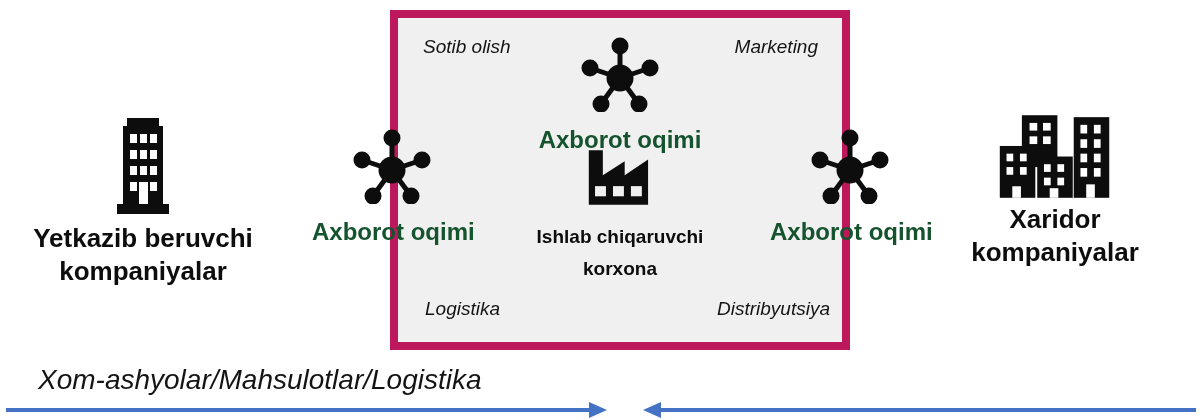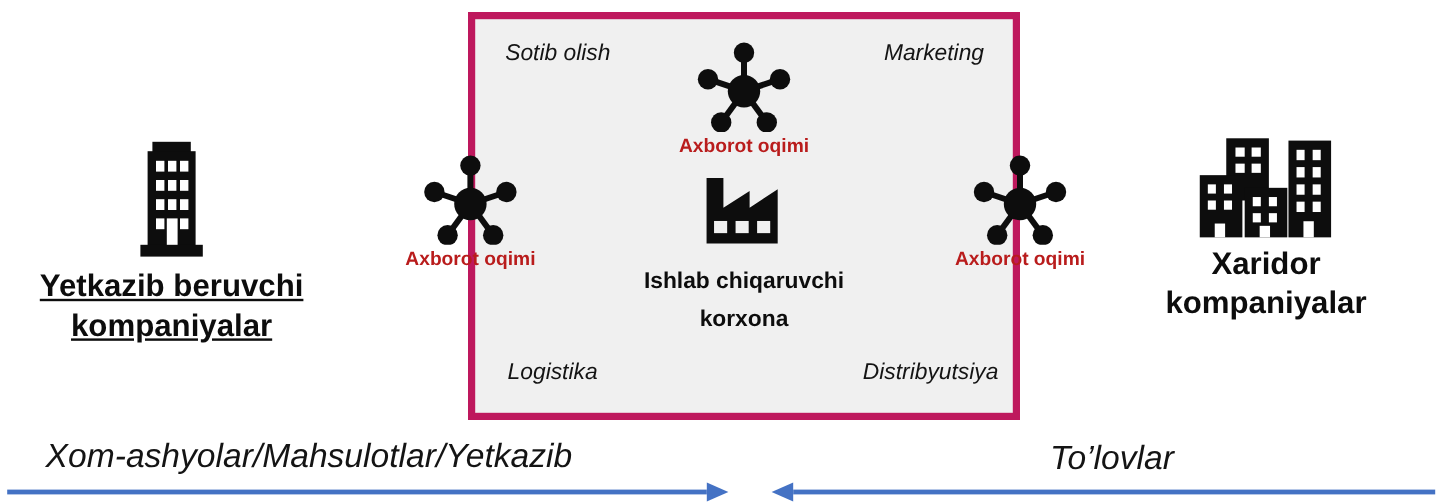--- a/index.html
+++ b/index.html
@@ -3,33 +3,33 @@
 <meta charset="utf-8">
 <style>
   html,body{margin:0;padding:0;background:#ffffff;}
   .stage{
     position:relative;width:1200px;height:420px;background:#ffffff;overflow:hidden;
     font-family:"Liberation Sans", sans-serif;color:#111;
   }
   
   .main-box{
     position:absolute;left:390px;top:10px;width:460px;height:340px;
-    box-sizing:border-box;background:#f0f0f0;border:6px solid #be185d;
+    box-sizing:border-box;background:#f0f0f0;border:8px solid #be185d;
   }
   .corner-label{
     position:absolute;font-style:italic;font-size:19px;color:#141414;white-space:nowrap;
   }
   .cl-tl{left:25px;top:18px;}
   .cl-tr{right:24px;top:18px;font-style:italic;}
   .cl-bl{left:27px;bottom:22px;}
   .cl-br{right:12px;bottom:22px;}
 
   .hub-group{position:absolute;width:160px;text-align:center;} 
   .info-label{
-    font-weight:bold;font-size:16px;color:#b91c1c;white-space:nowrap;margin-top:4px;
+    font-weight:bold;font-size:24px;color:#14532d;white-space:nowrap;margin-top:14px;
   }
   .hub-svg{display:block;margin:0 auto;}
 
   .box-center{position:absolute;left:0;right:0;top:0;text-align:center;}
   .factory-wrap{position:absolute;left:50%;top:122px;transform:translateX(-50%);}
   .box-title{
     position:absolute;left:0;right:0;top:203px;text-align:center;
     font-weight:bold;font-size:19px;line-height:32px;color:#0d0d0d;
   }
 
@@ -143,21 +143,21 @@
           <rect x="27" y="32" width="7" height="9"></rect>
           <rect x="37" y="32" width="7" height="9"></rect>
         <rect x="17" y="48" width="7" height="9"></rect>
           <rect x="27" y="48" width="7" height="9"></rect>
           <rect x="37" y="48" width="7" height="9"></rect>
         <rect x="17" y="64" width="7" height="9"></rect>
           <rect x="37" y="64" width="7" height="9"></rect>
         <rect x="26" y="64" width="9" height="22"></rect>
       </g>
     </svg>
-    <div class="entity-label" style="margin-top:8px;text-decoration:underline;">
+    <div class="entity-label" style="margin-top:8px;">
       <div>Yetkazib beruvchi</div>
       <div>kompaniyalar</div>
     </div>
   </div>
 
   <div class="entity" style="left:925px;top:111px;width:260px;">
     <svg class="entity-icon" width="120" height="92" viewBox="0 0 125 95">
       <g fill="#0d0d0d">
         <rect x="28" y="4" width="37" height="54"></rect>
         <rect x="5" y="36" width="37" height="54"></rect>
@@ -193,21 +193,20 @@
           <rect x="103" y="59" width="7" height="9"></rect>
         <rect x="95" y="76" width="9" height="14"></rect>
       </g>
     </svg>
     <div class="entity-label" style="">
       <div>Xaridor</div>
       <div>kompaniyalar</div>
     </div>
   </div>
 
-  <div class="flow-label" style="left:38px;top:364px;">Xom-ashyolar/Mahsulotlar/Yetkazib</div>
+  <div class="flow-label" style="left:38px;top:364px;">Xom-ashyolar/Mahsulotlar/Logistika</div>
   <div class="arrow-line" style="left:6px;top:408px;width:583px;"></div>
   <div class="arrow-head right" style="left:589px;top:402px;"></div>
 
-  <div class="flow-label" style="left:875px;top:366px;">To’lovlar</div>
   <div class="arrow-head left" style="left:643px;top:402px;"></div>
   <div class="arrow-line" style="left:661px;top:408px;width:535px;"></div>
 
 </div>
 
 </body></html>

